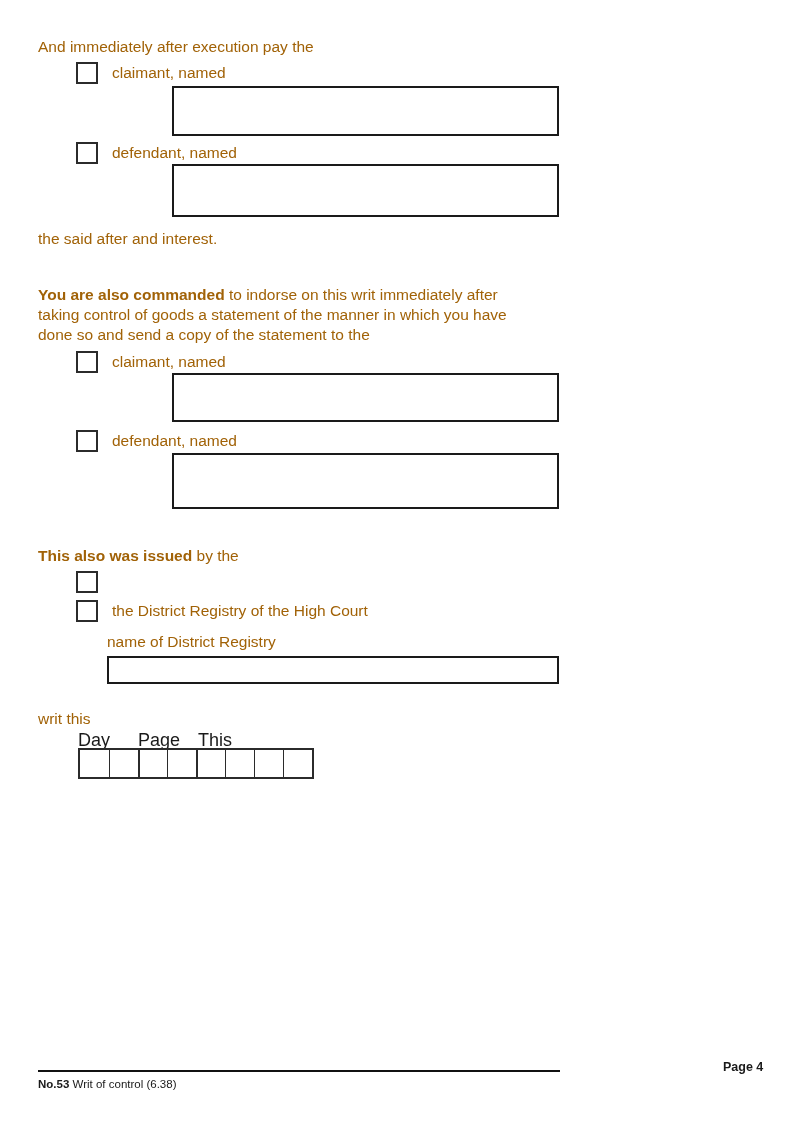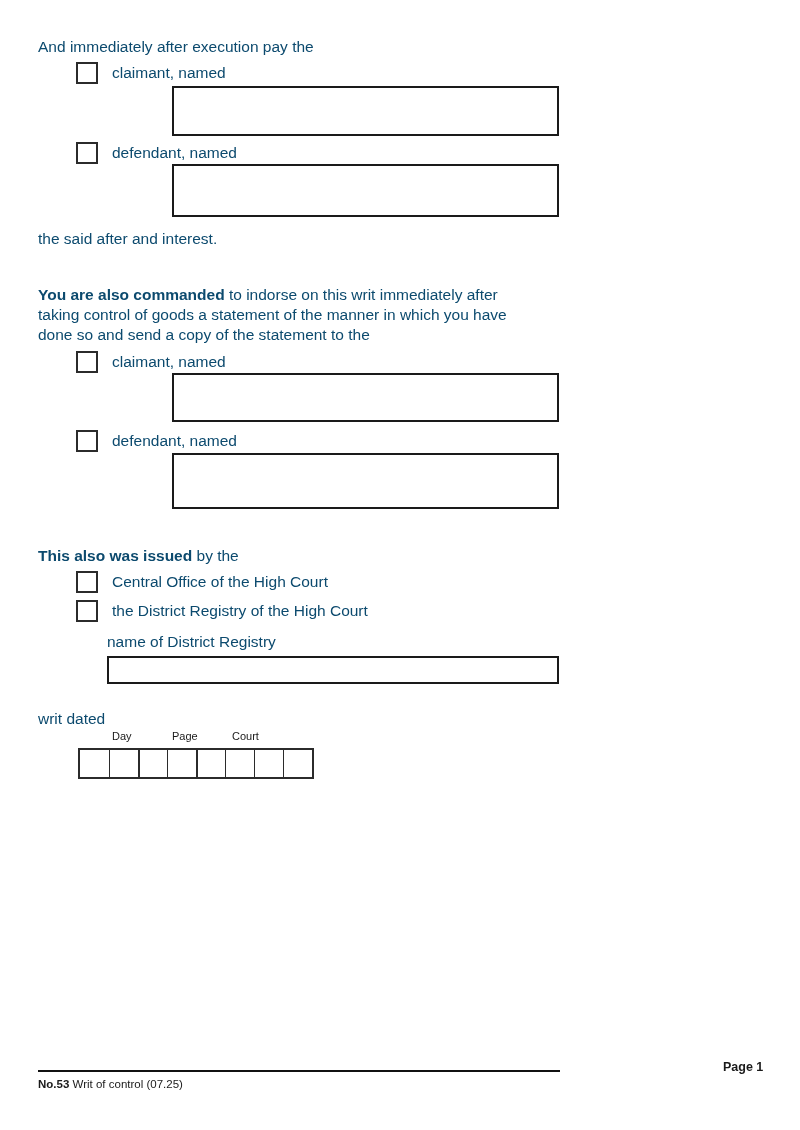--- a/index.html
+++ b/index.html
@@ -5,40 +5,40 @@
   * { margin: 0; padding: 0; box-sizing: border-box; }
   html, body { background: #ffffff; }
   body {
     width: 800px; height: 1130px;
     position: relative;
     font-family: "Liberation Sans", sans-serif;
     color: #1a1a1a;
     overflow: hidden;
   }
   .abs { position: absolute; }
-  .txt { font-size: 15.5px; line-height: 20px; color: #0c4a6e; }
+  .txt { font-size: 15.5px; line-height: 20px; color: #a16207; }
   .bold { font-weight: bold; text-align: center; }
 
   .cbrow { display: flex; align-items: flex-start; }
   .checkbox {
     width: 22px; height: 22px;
     border: 2px solid #2b2b2b;
     background: #ffffff;
     flex: 0 0 auto;
   }
   .cbrow .cblabel { margin-left: 14px; line-height: 22px; }
 
   .fieldbox {
     border: 2px solid #1a1a1a;
     background: #ffffff;
   }
 
   .para { width: 505px; }
 
-  .dmy { font-size: 11px; margin-left: 34px; }
+  .dmy { font-size: 18px; }
 
   .dategrid {
     display: flex;
     border: 2px solid #2b2b2b;
     background: #fff;
   }
   .datecell {
     width: 29px; height: 27px;
     border-left: 1px solid #2b2b2b;
     background: #fff;
@@ -84,45 +84,44 @@
   <span class="txt cblabel">defendant, named</span>
 </div>
 <div class="abs fieldbox" style="left:172px; top:453px; width:387px; height:56px;"></div>
 
 <p class="abs txt" style="left:38px; top:546px;">
   <span class="bold">This also was issued</span><span> by the</span>
 </p>
 
 <div class="abs cbrow" style="left:76px; top:571px;">
   <div class="checkbox"></div>
-  <span class="txt cblabel">Central Office of the High Court</span>
 </div>
 
 <div class="abs cbrow" style="left:76px; top:600px;">
   <div class="checkbox"></div>
   <span class="txt cblabel">the District Registry of the High Court</span>
 </div>
 
 <div class="abs txt" style="left:107px; top:632px;">name of District Registry</div>
 <div class="abs fieldbox" style="left:107px; top:656px; width:452px; height:28px;"></div>
 
-<div class="abs txt" style="left:38px; top:709px;">writ dated</div>
+<div class="abs txt" style="left:38px; top:709px;">writ this</div>
 
 <span class="abs dmy" style="left:78px; top:730px;">Day</span>
 <span class="abs dmy" style="left:138px; top:730px;">Page</span>
-<span class="abs dmy" style="left:198px; top:730px;">Court</span>
+<span class="abs dmy" style="left:198px; top:730px;">This</span>
 
 <div class="abs dategrid" style="left:78px; top:748px;">
   <div class="datecell first"></div>
   <div class="datecell"></div>
   <div class="datecell group-start"></div>
   <div class="datecell"></div>
   <div class="datecell group-start"></div>
   <div class="datecell"></div>
   <div class="datecell"></div>
   <div class="datecell"></div>
 </div>
 
 <div class="abs footer-line" style="left:38px; top:1070px;"></div>
 <p class="abs footer-text" style="left:38px; top:1078px;">
-  <span class="bold">No.53</span><span> Writ of control (07.25)</span>
+  <span class="bold">No.53</span><span> Writ of control (6.38)</span>
 </p>
-<div class="abs page-num" style="left:723px; top:1060px;">Page 1</div>
+<div class="abs page-num" style="left:723px; top:1060px;">Page 4</div>
 
 </body></html>

